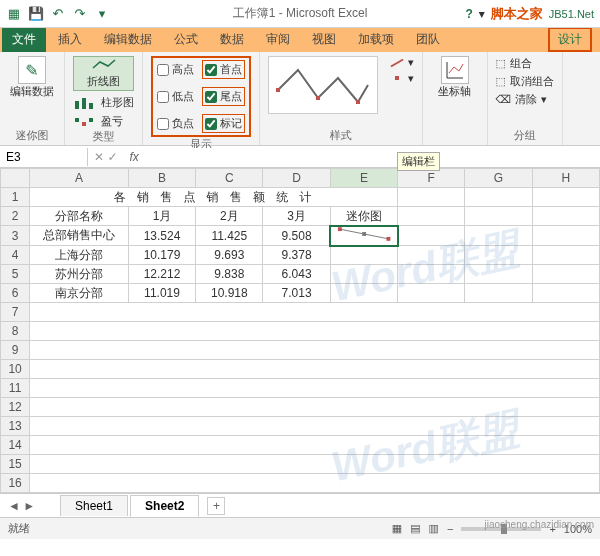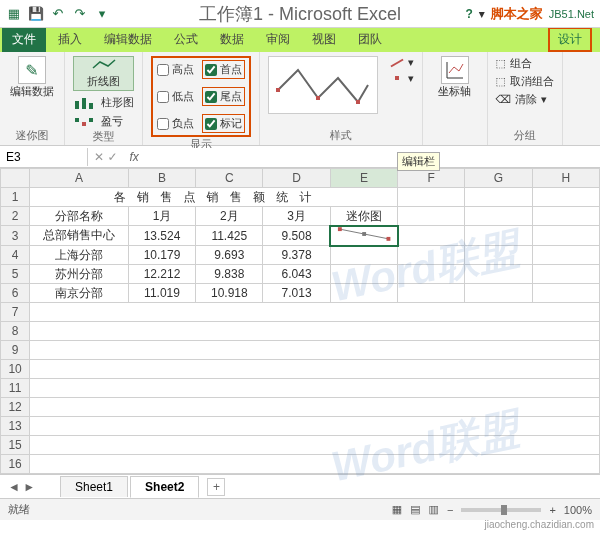--- a/index.html
+++ b/index.html
@@ -1,26 +1,26 @@
 <!DOCTYPE html>
 <html><head>
 <meta charset="utf-8">
 <style>
   * { box-sizing: border-box; }
   body { margin: 0; font-family: "Microsoft YaHei", "SimSun", Arial, sans-serif; font-size: 12px; background: #fff; color: #333; width: 600px; height: 556px; overflow: hidden; position: relative; }
   .titlebar { height: 28px; background: #fff; display: flex; align-items: center; border-bottom: 1px solid #d4d4d4; position: relative; }
   .qat { display: flex; gap: 6px; padding-left: 6px; align-items: center; }
   .qat .ic { width: 16px; height: 16px; display: inline-flex; align-items: center; justify-content: center; color: #217346; font-size: 13px; }
-  .titletext { position: absolute; left: 50%; transform: translateX(-50%); color: #666; font-size: 18px; }
+  .titletext { position: absolute; left: 50%; transform: translateX(-50%); color: #666; font-size: 12px; }
   .titleright { margin-left: auto; display: flex; align-items: center; gap: 6px; padding-right: 6px; font-size: 12px; }
   .titleright .help { color: #217346; font-weight: bold; }
   .titleright .brand { color: #d94c00; font-weight: bold; font-size: 13px; }
   .titleright .site { color: #217346; font-size: 11px; }
 
-  .ribbontabs { height: 24px; background: #bef264; display: flex; align-items: flex-end; gap: 2px; padding-left: 2px; }
+  .ribbontabs { height: 24px; background: #fdba74; display: flex; align-items: flex-end; gap: 2px; padding-left: 2px; }
   .ribbontabs .tab { padding: 4px 10px; font-size: 12px; color: #444; }
   .ribbontabs .tab.file { background: #217346; color: #fff; }
   .ribbontabs .tab.context { color: #217346; border: 2px solid #d94c00; padding: 2px 8px; margin-left: auto; margin-right: 8px; }
 
   .ribbon { height: 94px; background: #f3f3f3; border-bottom: 1px solid #ccc; display: flex; }
   .group { border-right: 1px solid #ddd; padding: 4px 8px 2px 8px; display: flex; flex-direction: column; align-items: center; justify-content: space-between; }
   .group .grlabel { font-size: 11px; color: #666; margin-top: auto; text-align: center; }
   .group .body { display: flex; gap: 8px; align-items: flex-start; }
   .bigbtn { display: flex; flex-direction: column; align-items: center; width: 48px; font-size: 11px; color: #333; }
   .bigbtn .bigic { width: 28px; height: 28px; background: #fff; border: 1px solid #bbb; display: flex; align-items: center; justify-content: center; font-size: 16px; color: #217346; }
@@ -98,20 +98,21 @@
 </div>
 
 <div class="ribbontabs">
   <div class="tab file">文件</div>
   <div class="tab">插入</div>
   <div class="tab">编辑数据</div>
   <div class="tab">公式</div>
   <div class="tab">数据</div>
   <div class="tab">审阅</div>
   <div class="tab">视图</div>
+  <div class="tab">加载项</div>
   <div class="tab">团队</div>
   <div class="tab context">设计</div>
 </div>
 
 <div class="ribbon">
   <div class="group">
     <div class="body">
       <div class="bigbtn">
         <div class="bigic">✎</div>
         <span>编辑数据</span>
@@ -369,20 +370,24 @@
         </tr>
   <tr>
           <th class="rowhdr">12</th>
           <td colspan="8"></td>
         </tr>
   <tr>
           <th class="rowhdr">13</th>
           <td colspan="8"></td>
         </tr>
   <tr>
+          <th class="rowhdr">14</th>
+          <td colspan="8"></td>
+        </tr>
+  <tr>
           <th class="rowhdr">15</th>
           <td colspan="8"></td>
         </tr>
   <tr>
           <th class="rowhdr">16</th>
           <td colspan="8"></td>
         </tr>
 </tbody>
     </table>
 </div>

